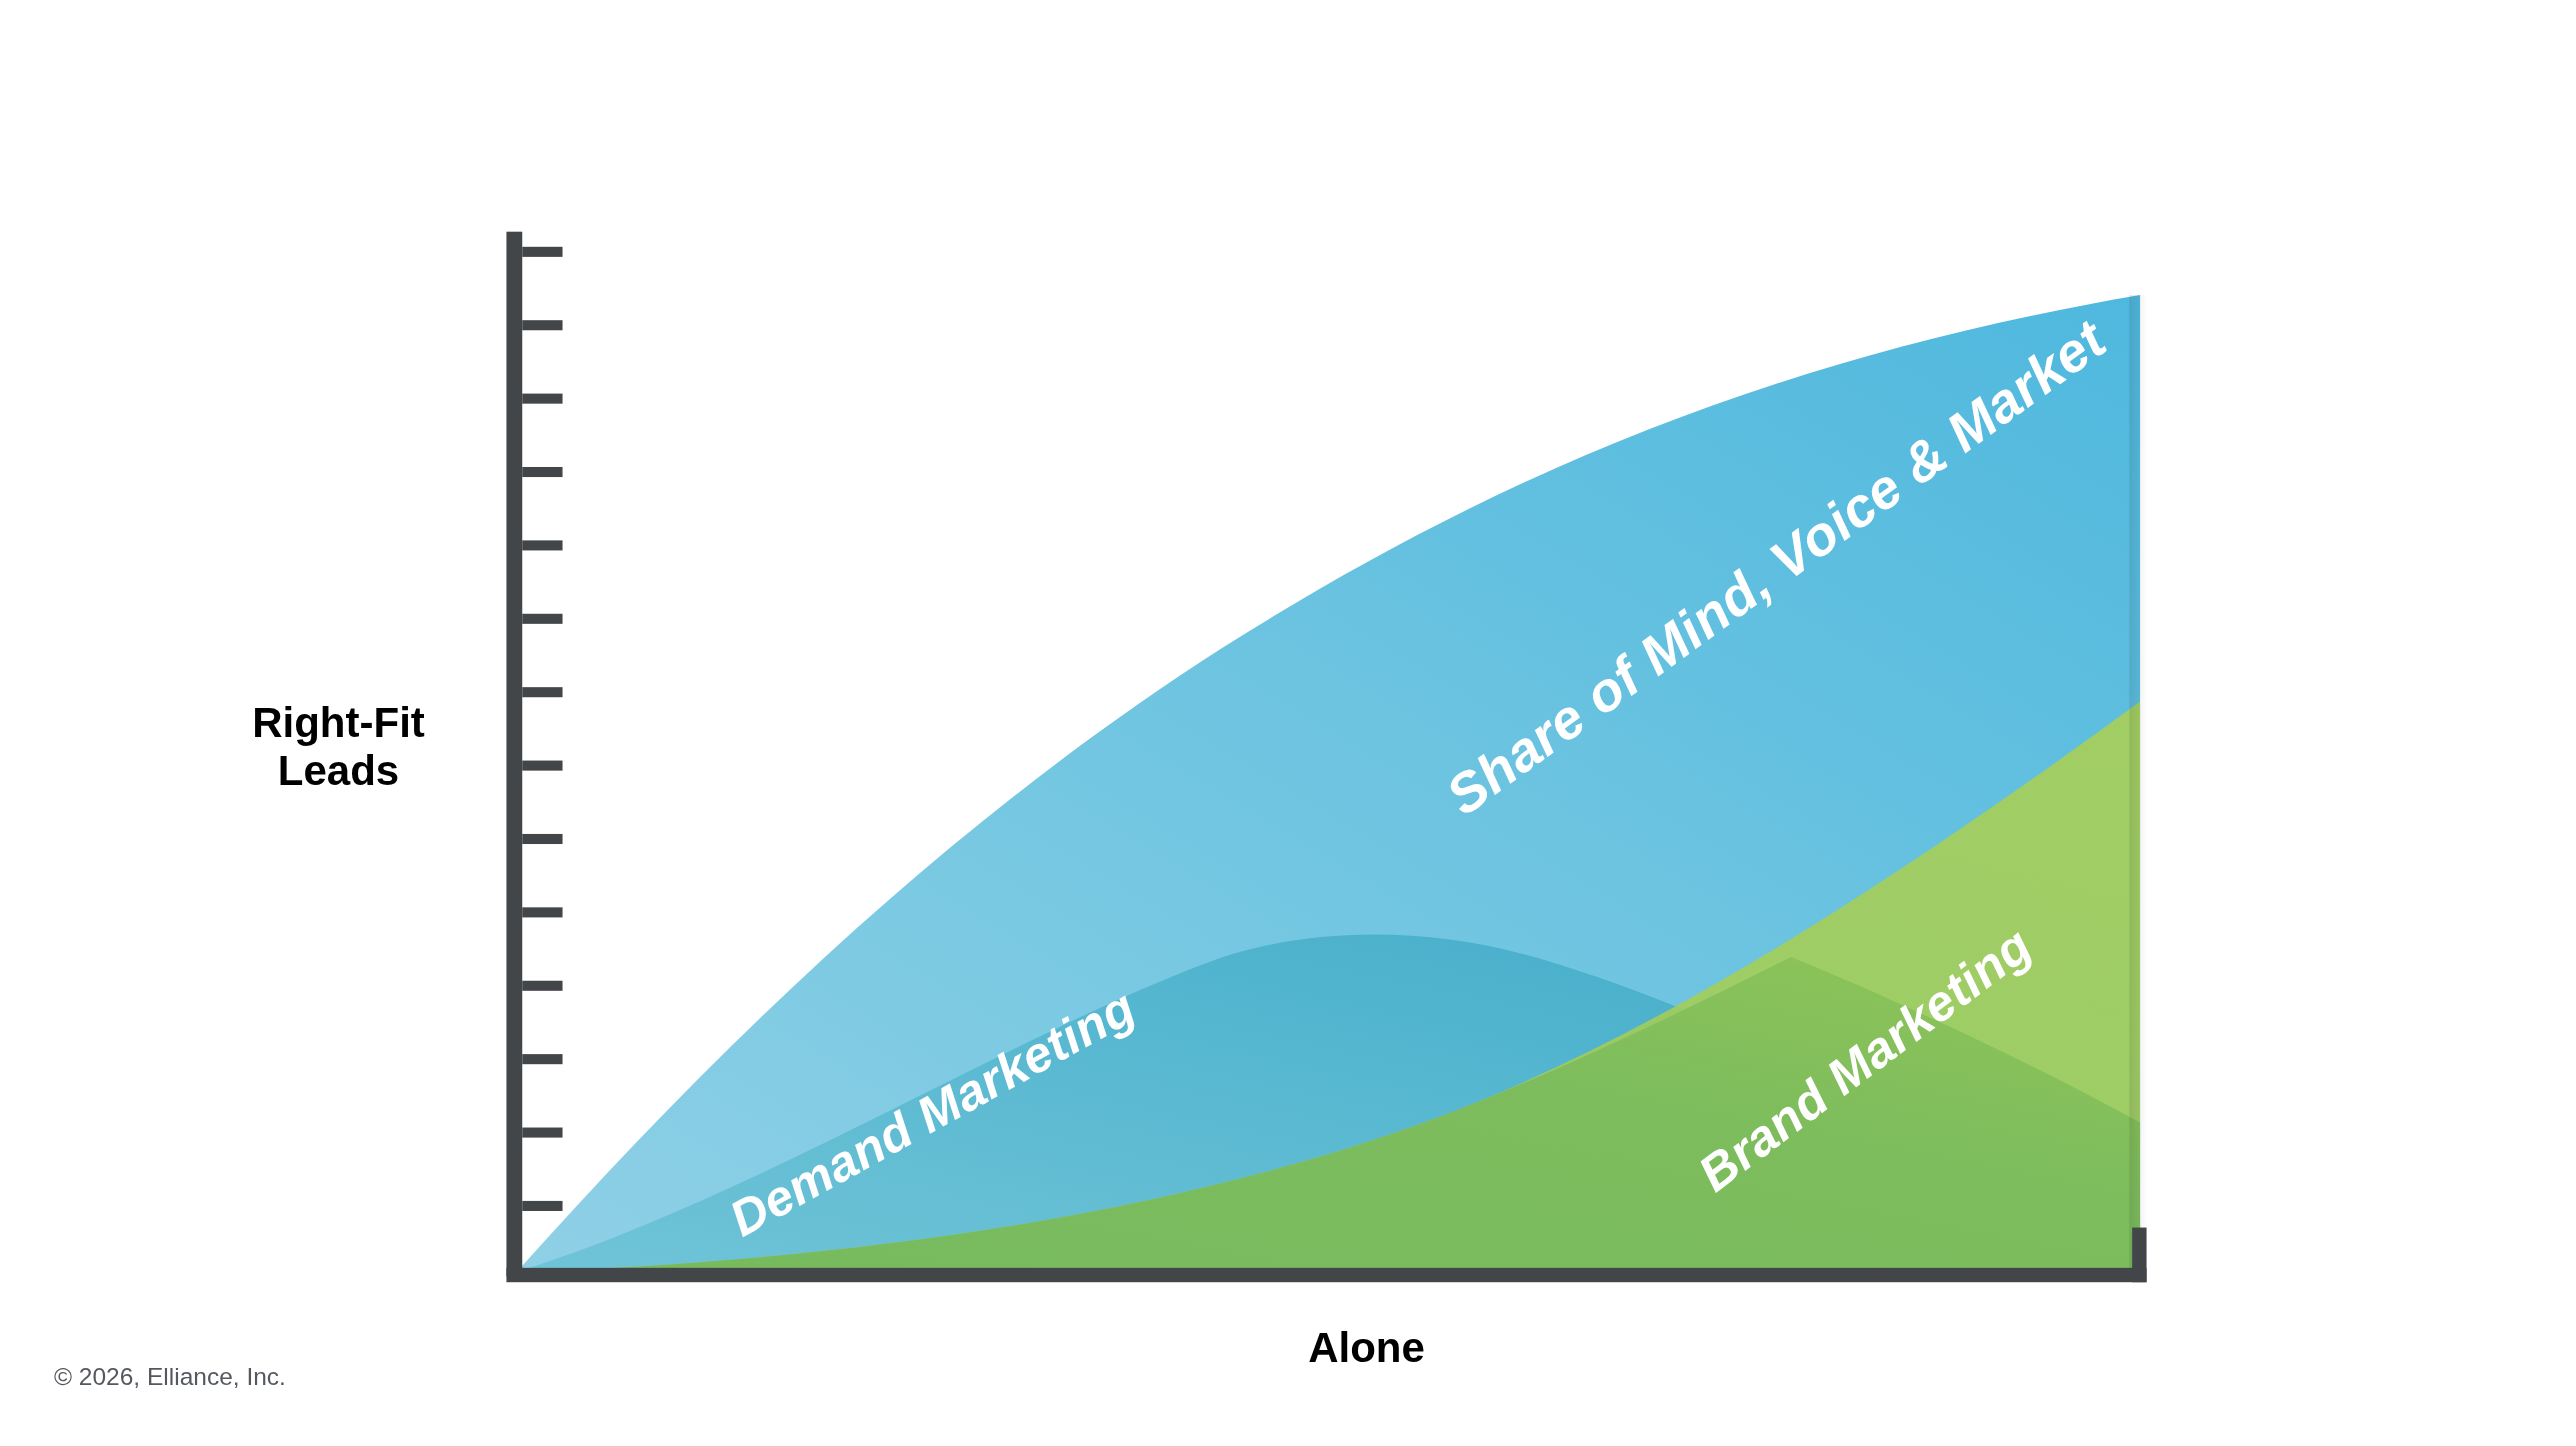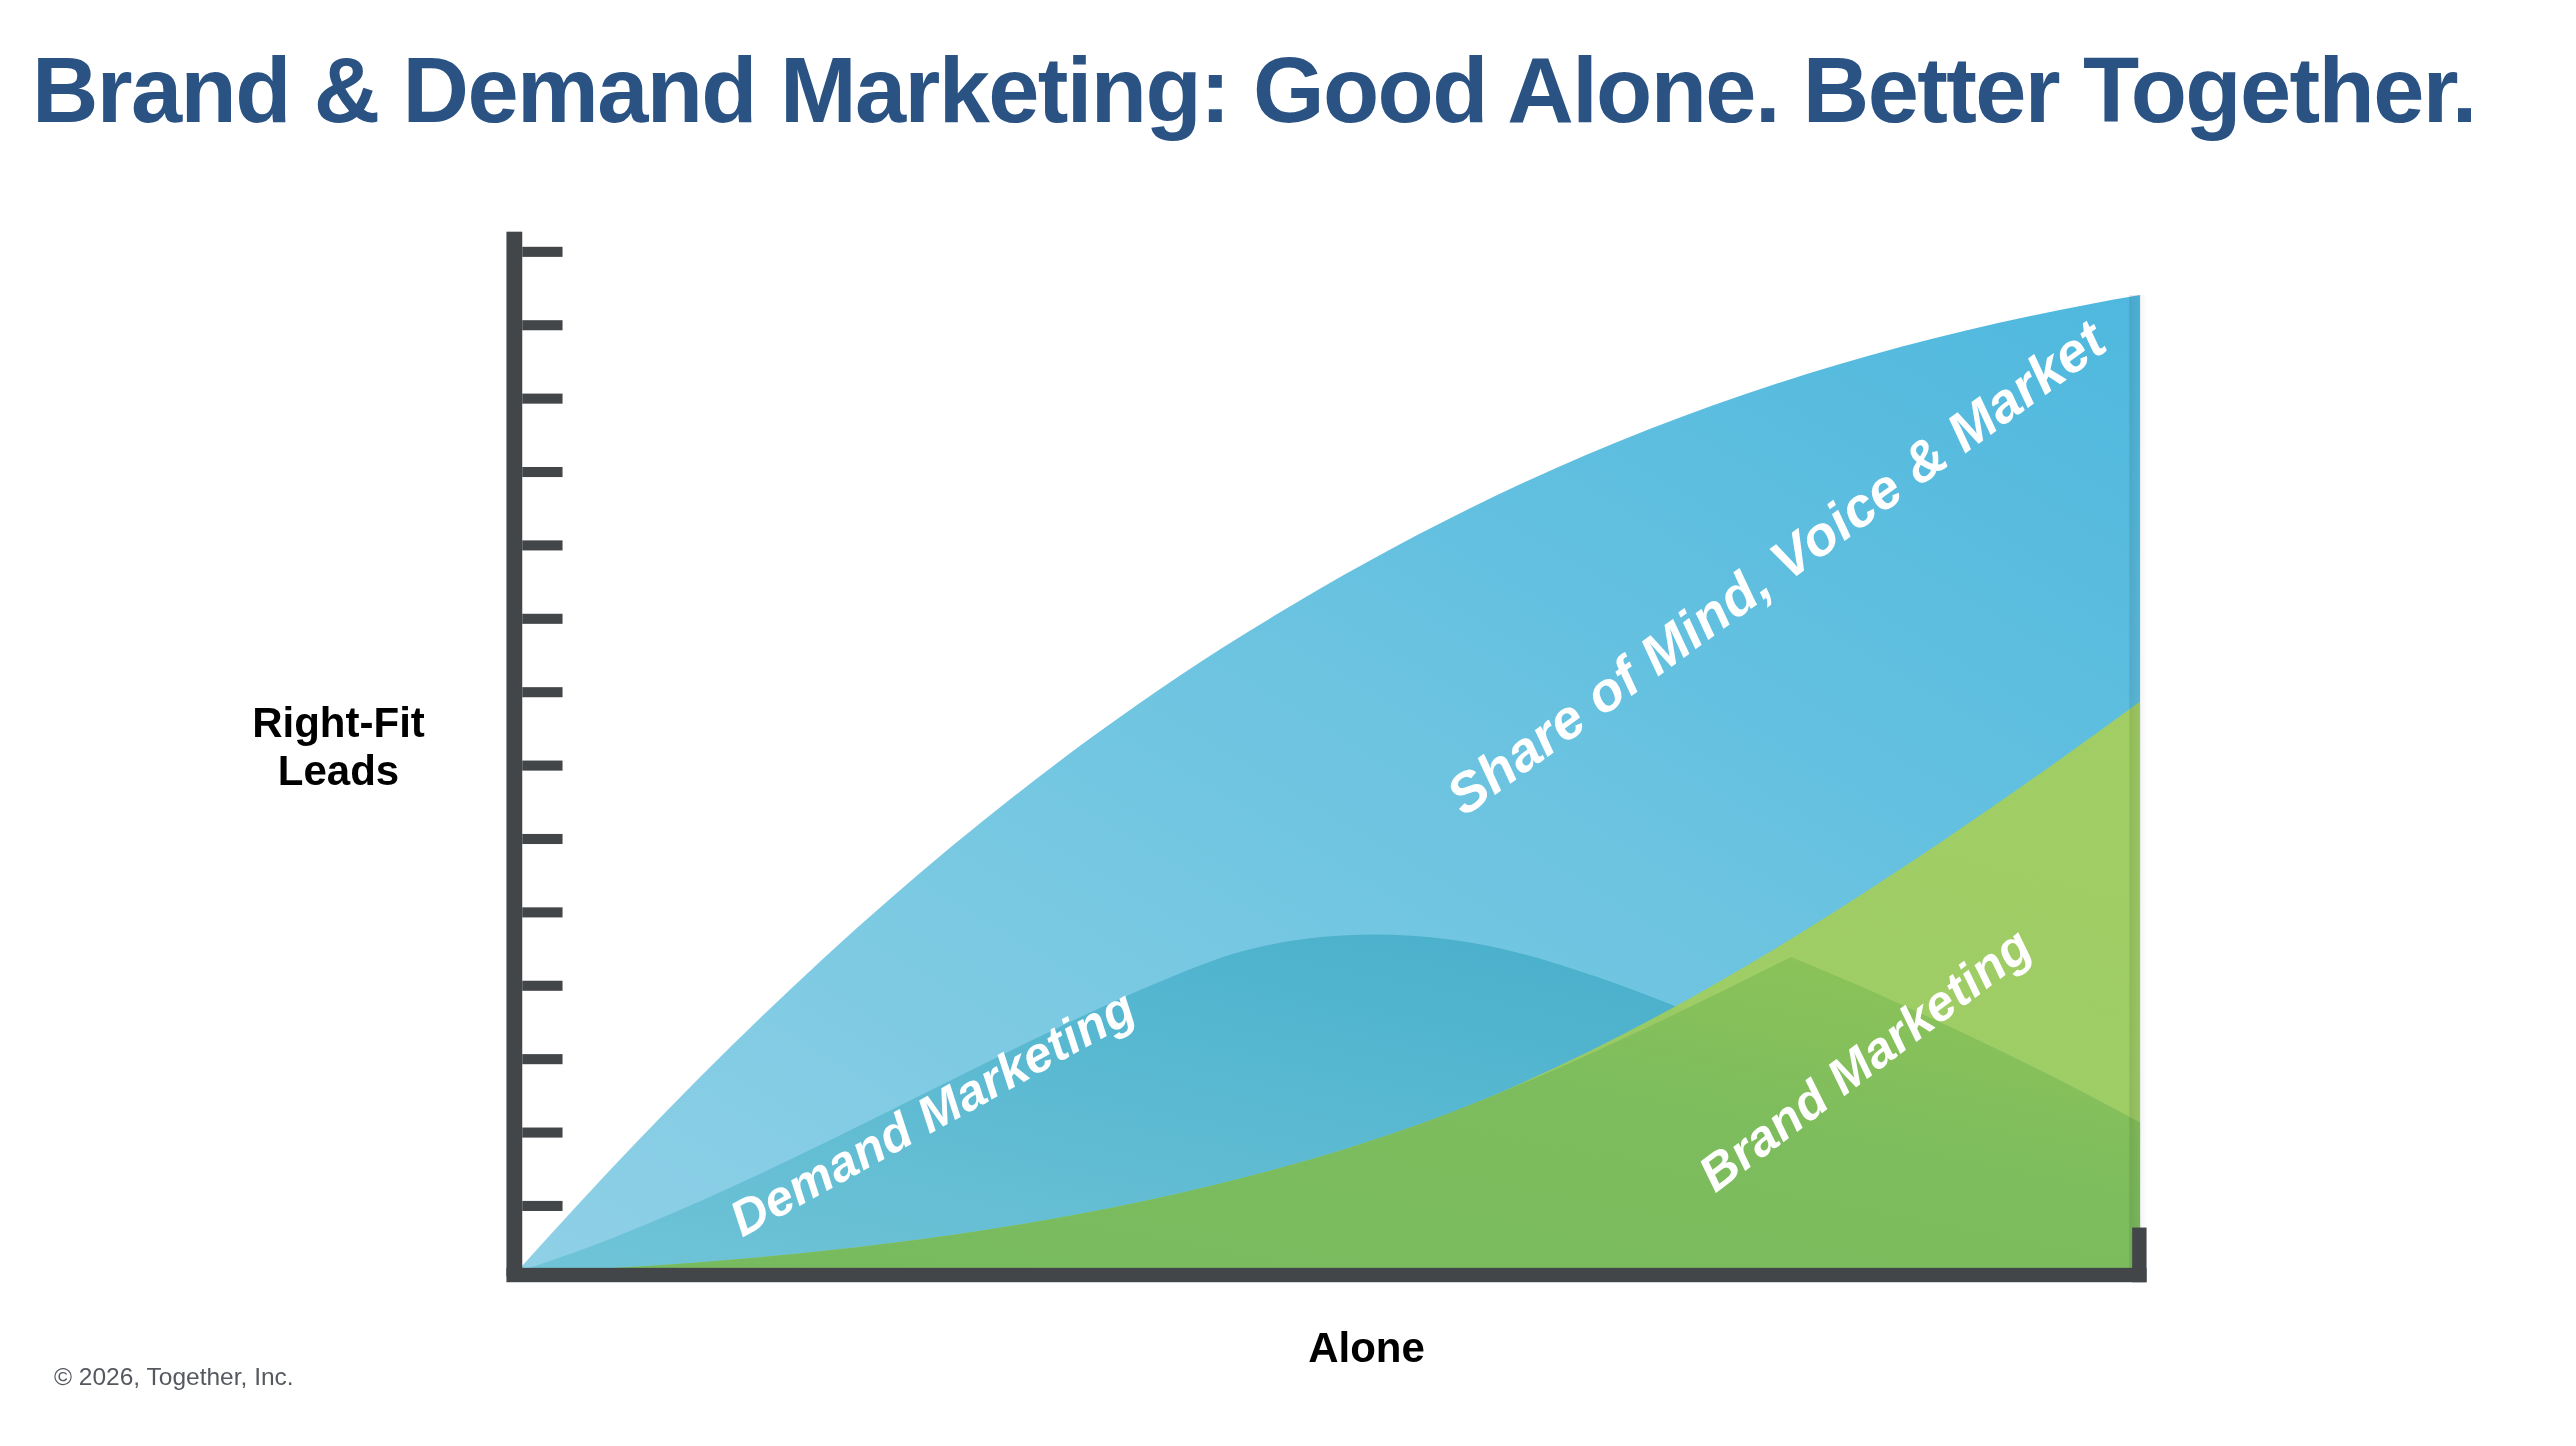--- a/index.html
+++ b/index.html
@@ -118,21 +118,20 @@
     font-weight: 400;
     font-size: 24.5px;
     color: #55595f;
   }
 </style>
 </head>
 <body>
 
 <div id="slide">
 
-  <div id="title">Brand &amp; Demand Marketing: Good Alone. Better Together.</div>
 
   <div id="chart-area">
 
     <svg id="chart-svg" viewBox="0 0 3581 2011" preserveAspectRatio="none">
       <defs>
 
         <linearGradient id="gShare" x1="0" y1="1" x2="1" y2="0">
           <stop offset="0%" stop-color="#8fd0e6"></stop>
           <stop offset="45%" stop-color="#72c6e1"></stop>
           <stop offset="100%" stop-color="#4fb8de"></stop>
@@ -218,16 +217,16 @@
     <div class="series-label" id="label-demand">Demand Marketing</div>
 
     <div class="series-label" id="label-brand">Brand Marketing</div>
 
     <div id="ylabel">Right-Fit
 Leads</div>
 
     <div id="xlabel">Alone</div>
   </div>
 
-  <div id="copyright">© 2026, Together, Inc.</div>
+  <div id="copyright">© 2026, Elliance, Inc.</div>
 
 </div>
 
 
 </body></html>

